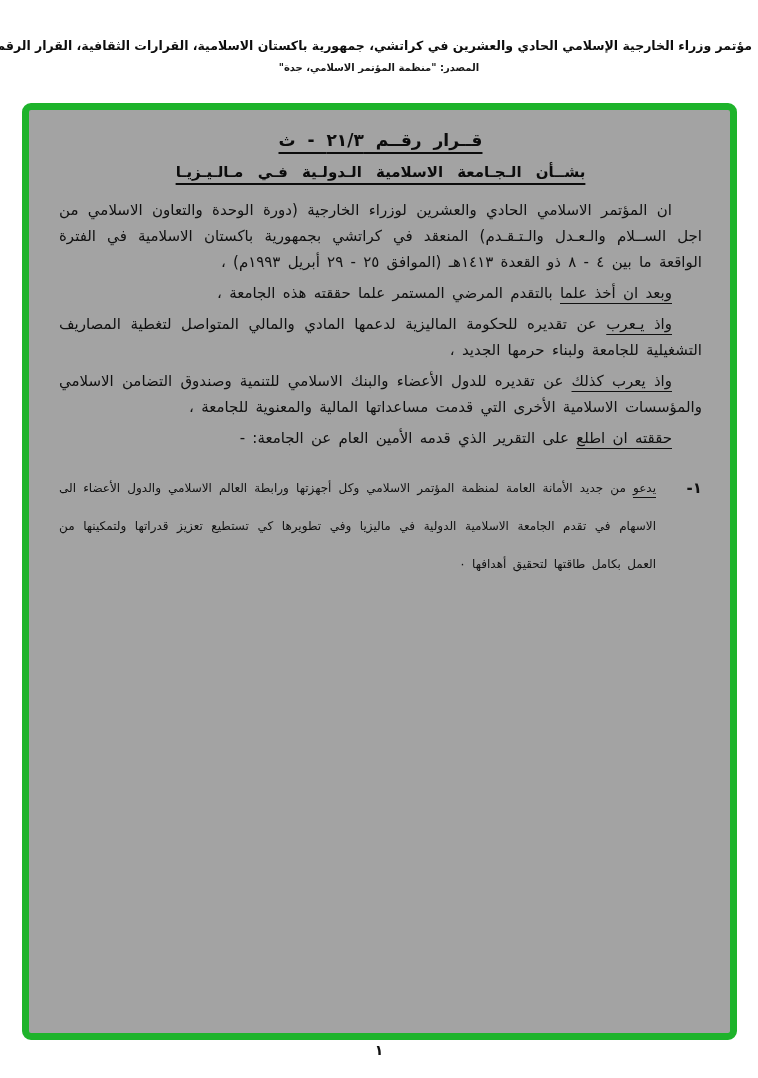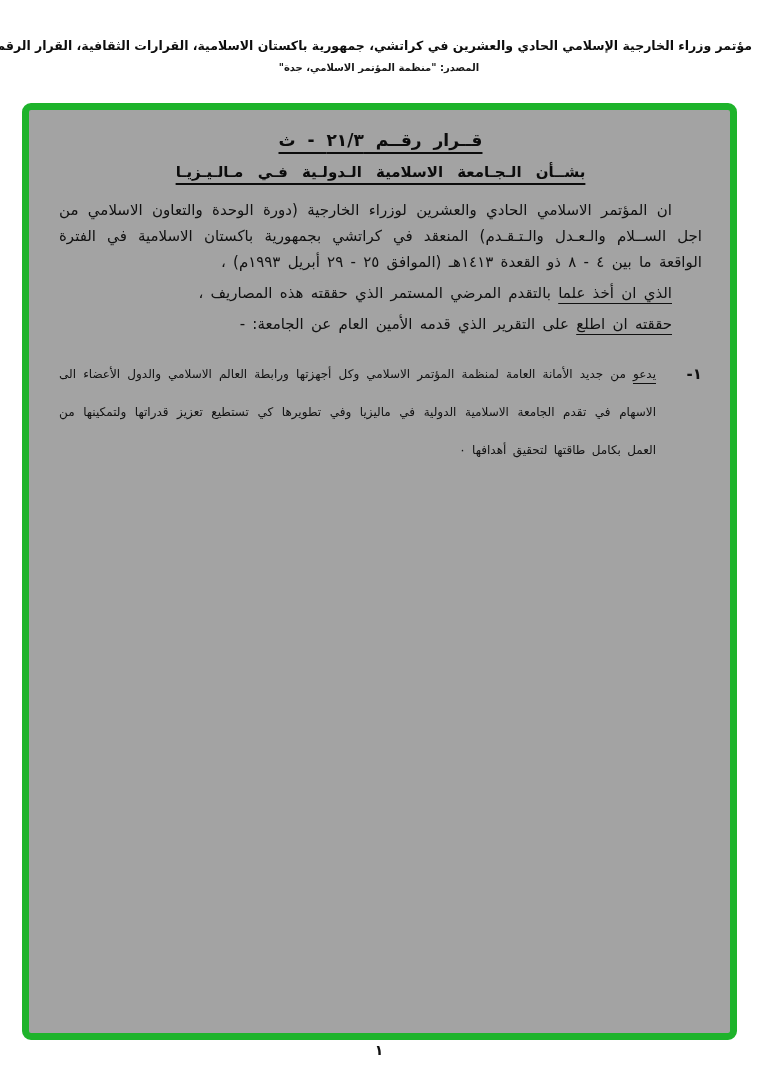--- a/index.html
+++ b/index.html
@@ -61,23 +61,25 @@
 
 <div class="frame">
   <div class="content">
 
     <div class="title">قــرار رقــم ٢١/٣ - ث</div>
     <div class="subject">بشــأن الـجـامعة الاسلامية الـدولـية فـي مـالـيـزيـا</div>
 
     <p class="para"><span class="lead"></span><span>ان المؤتمر الاسلامي الحادي والعشرين لوزراء الخارجية (دورة الوحدة والتعاون الاسلامي من اجل الســلام والـعـدل والـتـقـدم) المنعقد في كراتشي بجمهورية باكستان الاسلامية في الفترة الواقعة ما بين ٤ - ٨ ذو القعدة ١٤١٣هـ (الموافق ٢٥ - ٢٩ أبريل ١٩٩٣م) ،</span></p>
 
 
-    <p class="para"><span class="lead">الذي ان أخذ علما</span><span> بالتقدم المرضي المستمر الذي حققته هذه المصاريف ،</span></p>
+    <p class="para"><span class="lead">وبعد ان أخذ علما</span><span> بالتقدم المرضي المستمر علما حققته هذه الجامعة ،</span></p>
 
+    <p class="para"><span class="lead">واذ يـعرب</span><span> عن تقديره للحكومة الماليزية لدعمها المادي والمالي المتواصل لتغطية المصاريف التشغيلية للجامعة ولبناء حرمها الجديد ،</span></p>
 
+    <p class="para"><span class="lead">واذ يعرب كذلك</span><span> عن تقديره للدول الأعضاء والبنك الاسلامي للتنمية وصندوق التضامن الاسلامي والمؤسسات الاسلامية الأخرى التي قدمت مساعداتها المالية والمعنوية للجامعة ،</span></p>
 
     <p class="para"><span class="lead">حققته ان اطلع</span><span> على التقرير الذي قدمه الأمين العام عن الجامعة: -</span></p>
 
     <div class="item">
       <span class="num">١-</span>
       <p class="itext"><span class="lead">يدعو</span><span> من جديد الأمانة العامة لمنظمة المؤتمر الاسلامي وكل أجهزتها ورابطة العالم الاسلامي والدول الأعضاء الى الاسهام في تقدم الجامعة الاسلامية الدولية في ماليزيا وفي تطويرها كي تستطيع تعزيز قدراتها ولتمكينها من العمل بكامل طاقتها لتحقيق أهدافها ٠</span></p>
     </div>
 
   </div>
 </div>

